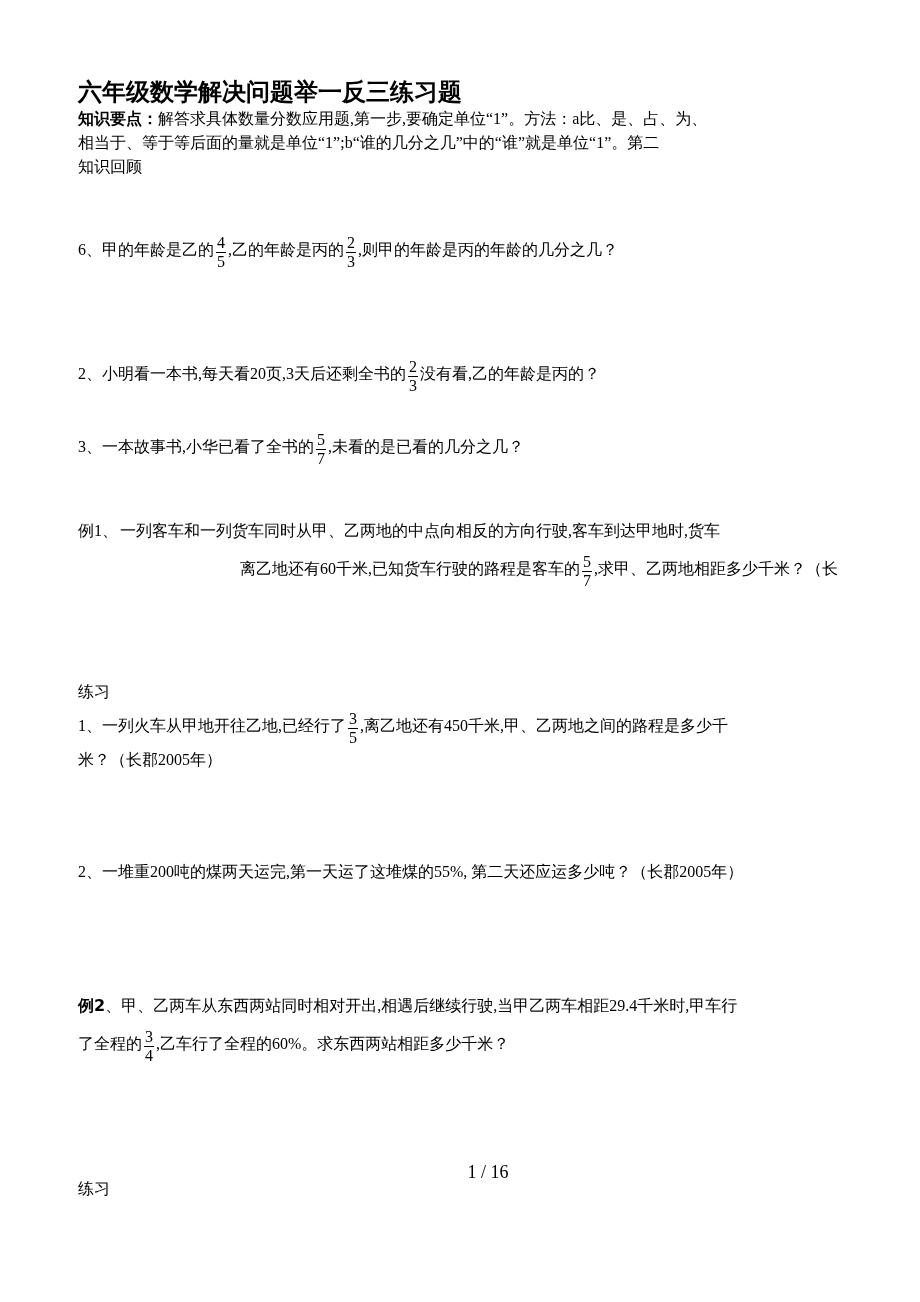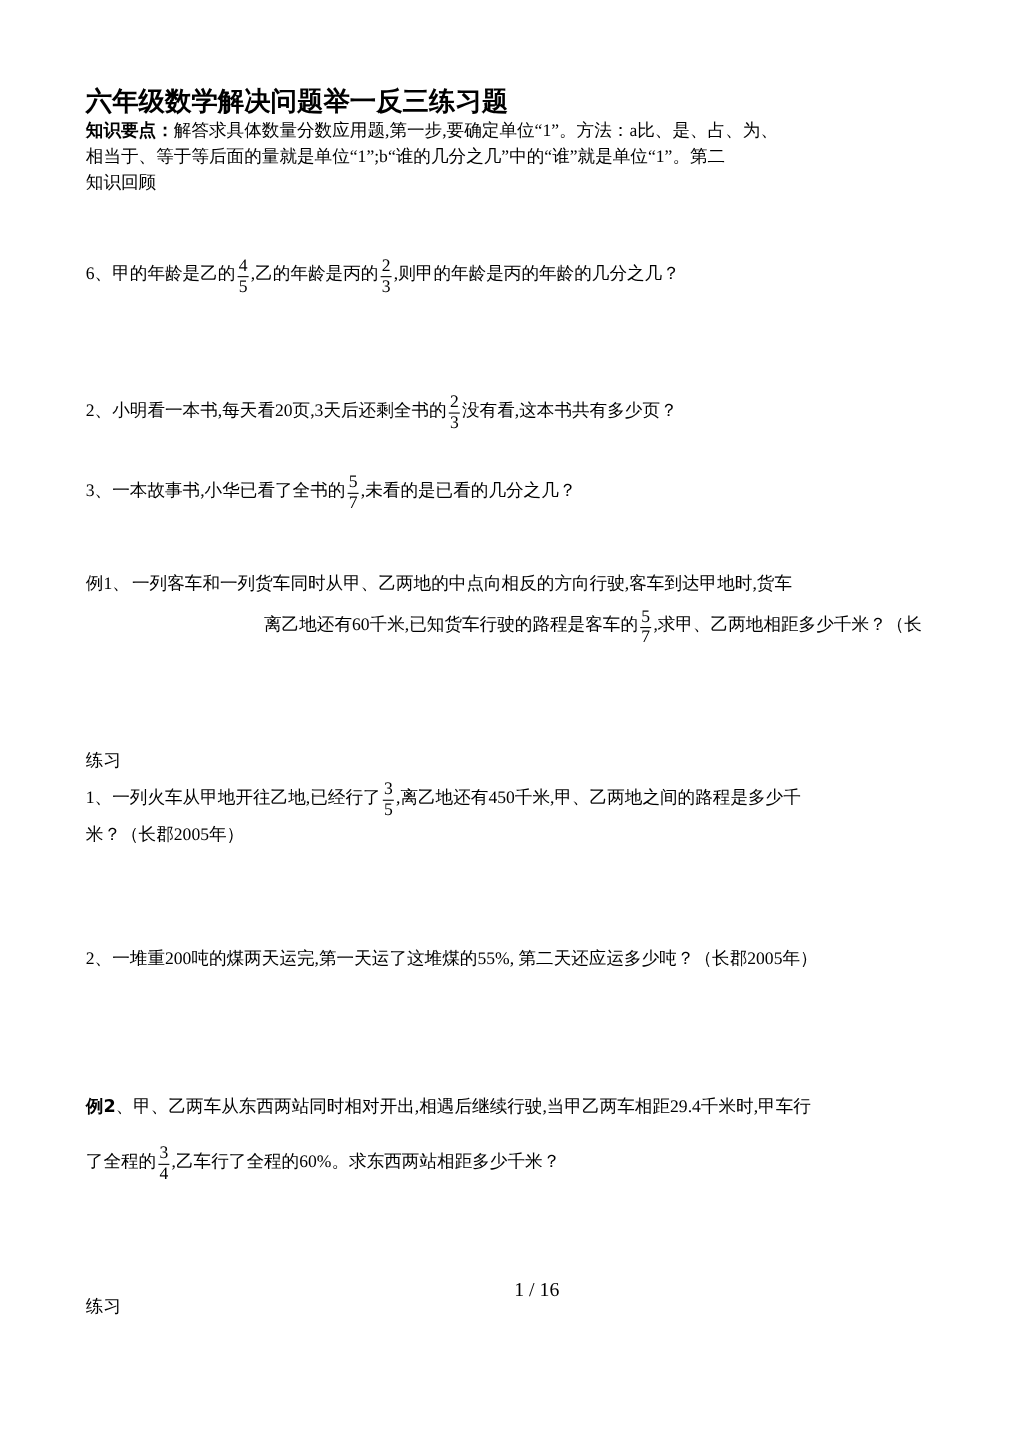--- a/index.html
+++ b/index.html
@@ -51,21 +51,21 @@
         </span><span>,则甲的年龄是丙的年龄的几分之几？</span>
     </span>
   </div>
 
   <div class="blk" style="top:318px;margin-top:36px;">
     <span class="fline">
       <span>2、小明看一本书,每天看20页,3天后还剩全书的</span><span class="frac">
           <span class="num">2</span>
           <span class="bar"></span>
           <span class="den">3</span>
-        </span><span>没有看,这本书共有多少页？</span>
+        </span><span>没有看,乙的年龄是丙的？</span>
     </span>
   </div>
 
   <div class="blk" style="top:427px;">
     <span class="fline">
       <span>3、一本故事书,小华已看了全书的</span><span class="frac">
           <span class="num">5</span>
           <span class="bar"></span>
           <span class="den">7</span>
         </span><span>,未看的是已看的几分之几？</span>
@@ -90,21 +90,21 @@
         </span><span>,离乙地还有450千米,甲、乙两地之间的路程是多少千</span></span>
     <span class="line">米？（长郡2005年）</span>
   </div>
 
   <div class="blk" style="top:860px;">
     <span class="line">2、一堆重200吨的煤两天运完,第一天运了这堆煤的55%, 第二天还应运多少吨？（长郡2005年）</span>
   </div>
 
   <div class="blk" style="top:994px;">
     <span class="line"><span class="bold">例2</span><span>、甲、乙两车从东西两站同时相对开出,相遇后继续行驶,当甲乙两车相距29.4千米时,甲车行</span></span>
-    <span class="fline" style="height:44px;line-height:44px;margin-top:17px;"><span>了全程的</span><span class="frac">
+    <span class="fline" style="height:44px;line-height:44px;margin-top:4px;"><span>了全程的</span><span class="frac">
           <span class="num">3</span>
           <span class="bar"></span>
           <span class="den">4</span>
         </span><span>,乙车行了全程的60%。求东西两站相距多少千米？</span></span>
   </div>
 
   <div class="blk" style="top:1177px;">
     <span class="line">练习</span>
   </div>
 

